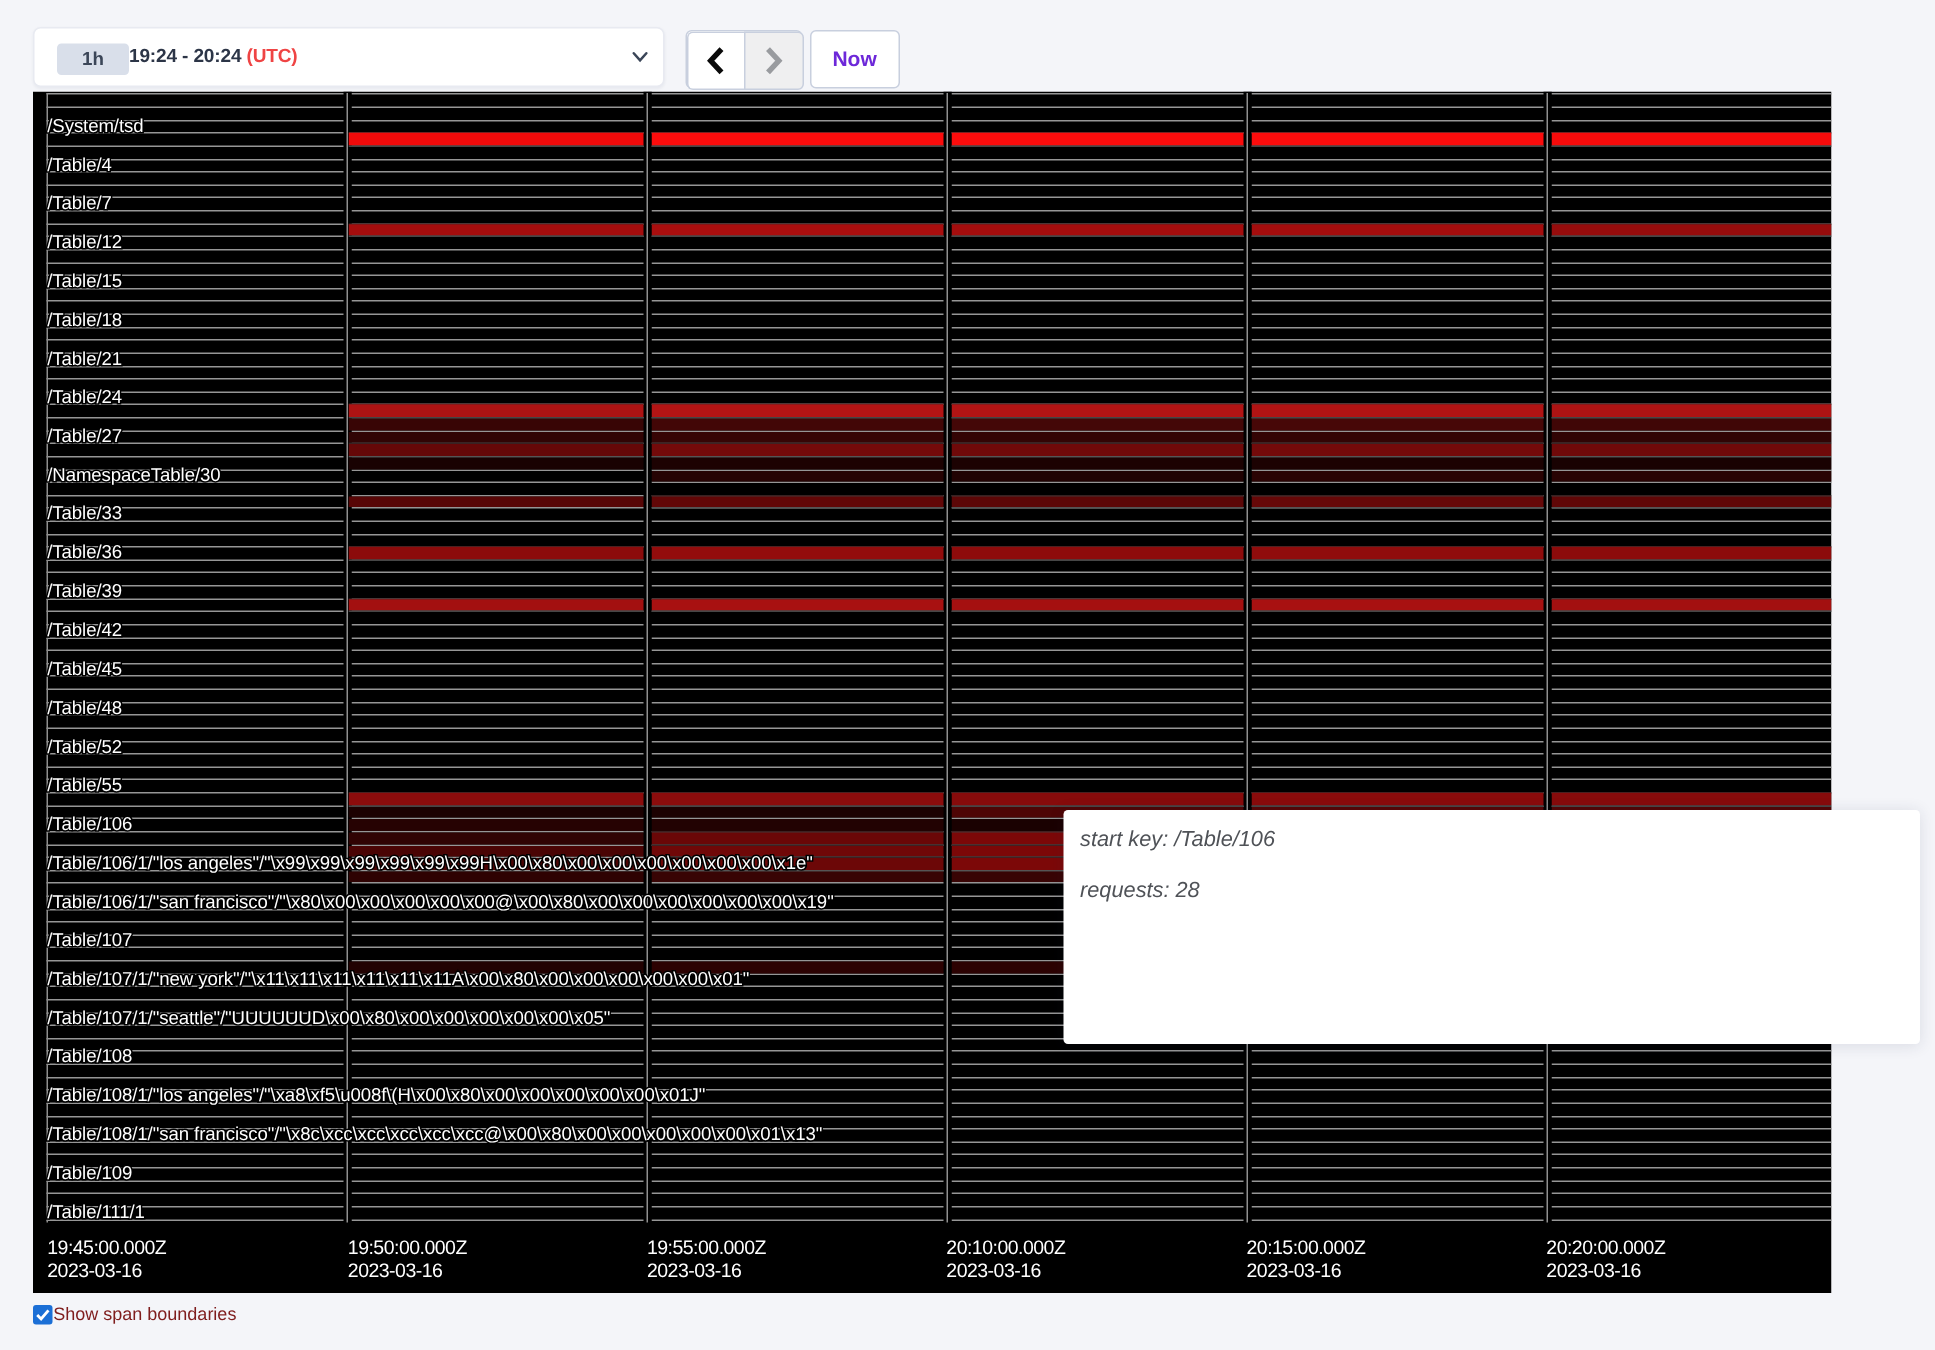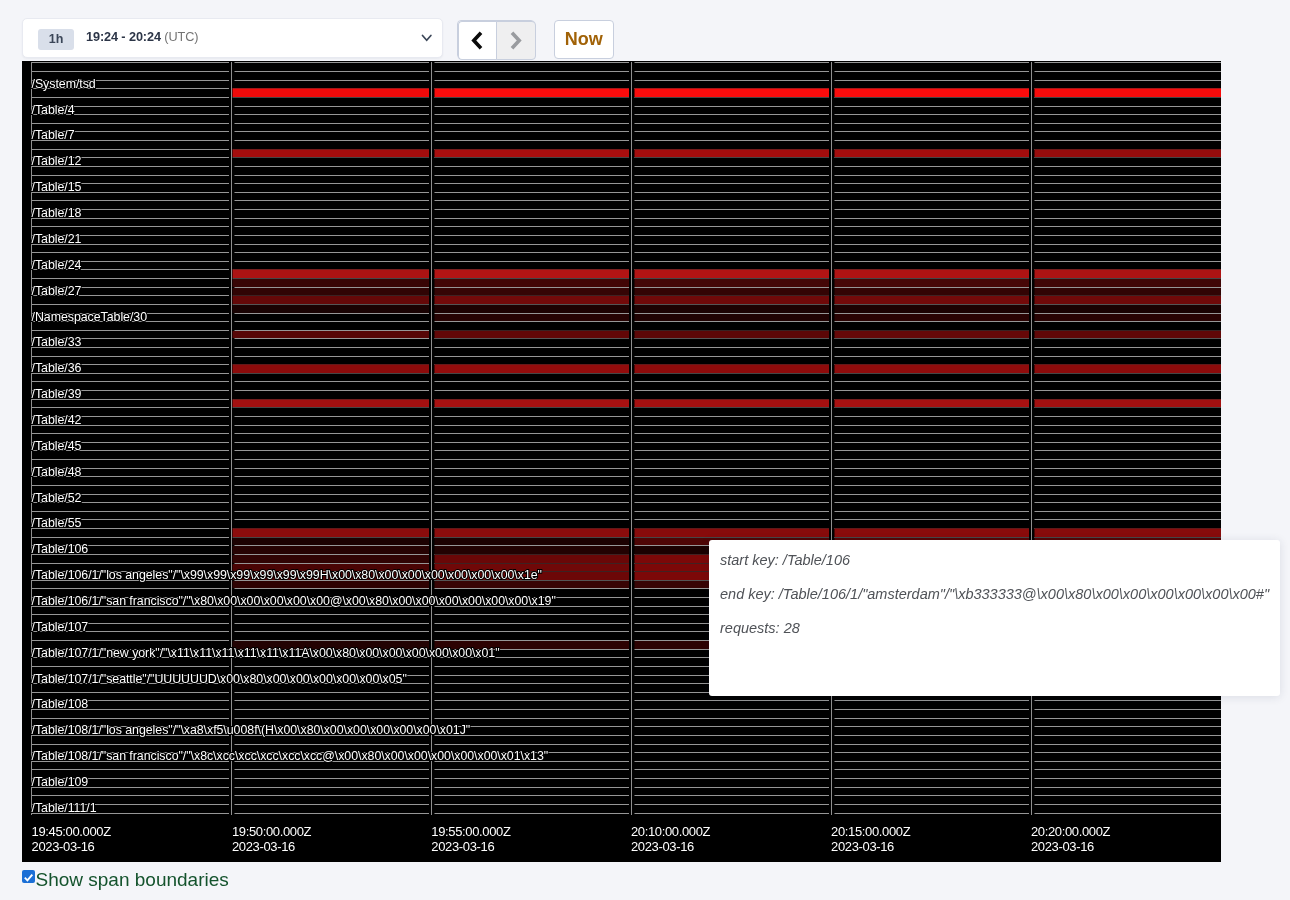--- a/index.html
+++ b/index.html
@@ -1,39 +1,39 @@
 <!DOCTYPE html>
 <html><head><meta charset="utf-8">
 <style>
 html,body{margin:0;padding:0;width:1290px;height:900px;background:#f4f5f9;overflow:hidden;
  font-family:"Liberation Sans",sans-serif;}
 body{filter:opacity(0.999);}
 .abs{position:absolute;}
 #timebox{left:22px;top:18px;width:419px;height:37.5px;background:#fff;border:1px solid #e8eaf1;
  border-radius:5px;box-shadow:0 1px 2px rgba(40,50,80,0.06);}
-#badge{left:15px;top:10px;width:36px;height:21px;background:#d9dfea;border-radius:3px;
+#badge{left:15px;top:10px;width:48px;height:21px;background:#d9dfea;border-radius:3px;
  font-size:12.5px;font-weight:bold;color:#3b4658;text-align:center;line-height:21px;}
 #trtext{left:63px;top:0;height:37.5px;line-height:37.5px;font-size:12.7px;font-weight:bold;color:#2c3547;letter-spacing:-0.1px;}
-#trtext .utc{font-weight:normal;color:#737373;}
+#trtext .utc{font-weight:bold;color:#ef4444;}
 #ddchev{left:398px;top:14.5px;}
 .btn{background:#fff;border:1px solid #c8cfde;border-radius:4px;}
 #arrows{left:457px;top:20px;width:76px;height:36.5px;}
 #arrowL{left:0;top:0;width:37.5px;height:36.5px;border-radius:4px 0 0 4px;border-right:none;}
 #arrowR{left:37.5px;top:0;width:38px;height:36.5px;border-radius:0 4px 4px 0;background:#efeff0;}
-#nowbtn{left:554px;top:20px;width:57.5px;height:36.5px;font-size:18px;font-weight:bold;color:#a16207;
+#nowbtn{left:540px;top:20px;width:57.5px;height:36.5px;font-size:14px;font-weight:bold;color:#6d28d9;
  text-align:center;line-height:36.5px;}
 #kv{left:22px;top:61px;}
 .rl{font:12.4px "Liberation Sans",sans-serif;fill:#fff;stroke:#000;stroke-width:2px;paint-order:stroke;letter-spacing:-0.05px;}
 .al{font:13px "Liberation Sans",sans-serif;fill:#fff;letter-spacing:-0.35px;}
 #tip{left:709px;top:540px;width:560px;height:144px;background:#fff;border-radius:3px;
  box-shadow:0 1px 10px rgba(30,40,70,0.12);padding:12px 0 0 11px;font-size:14.5px;color:#4f5257;font-style:italic;}
 #tip div{height:16px;line-height:16px;margin-bottom:18px;white-space:nowrap;}
 #cbrow{left:22px;top:869px;}
 #cb{left:0;top:0.5px;width:13px;height:13px;background:#1b6fd6;border-radius:2px;}
-#cblab{left:13.5px;top:0;font-size:19px;color:#14532d;white-space:nowrap;}
+#cblab{left:13.5px;top:0;font-size:12px;color:#7f1d1d;white-space:nowrap;}
 </style></head>
 <body>
 <div class="abs" id="timebox">
  <div class="abs" id="badge">1h</div>
  <div class="abs" id="trtext">19:24&nbsp;-&nbsp;20:24 <span class="utc">(UTC)</span></div>
  <svg class="abs" id="ddchev" width="12" height="9">
       <path d="M1.5 1.5 L5.7 6.2 L9.9 1.5" stroke="#3b4658" stroke-width="1.7" fill="none" stroke-linecap="round"></path>
     </svg>
 </div>
 <div class="abs btn" id="arrows">
@@ -363,20 +363,19 @@
       <text x="608.9" y="775.0" class="al">20:10:00.000Z</text>
       <text x="608.9" y="790.0" class="al">2023-03-16</text>
       <text x="809.0" y="775.0" class="al">20:15:00.000Z</text>
       <text x="809.0" y="790.0" class="al">2023-03-16</text>
       <text x="1008.9" y="775.0" class="al">20:20:00.000Z</text>
       <text x="1008.9" y="790.0" class="al">2023-03-16</text>
     </g>
   </svg>
 <div class="abs" id="tip">
  <div>start key: /Table/106</div>
- <div>end key: /Table/106/1/"amsterdam"/"\xb333333@\x00\x80\x00\x00\x00\x00\x00\x00#"</div>
  <div>requests: 28</div>
 </div>
 <div class="abs" id="cbrow">
  <div class="abs" id="cb"><svg width="13" height="13">
         <path d="M2.8 6.7 L5.4 9.3 L10.3 3.6" stroke="#fff" stroke-width="1.9" fill="none"></path>
       </svg></div>
  <div class="abs" id="cblab">Show span boundaries</div>
 </div>
 </body></html>

